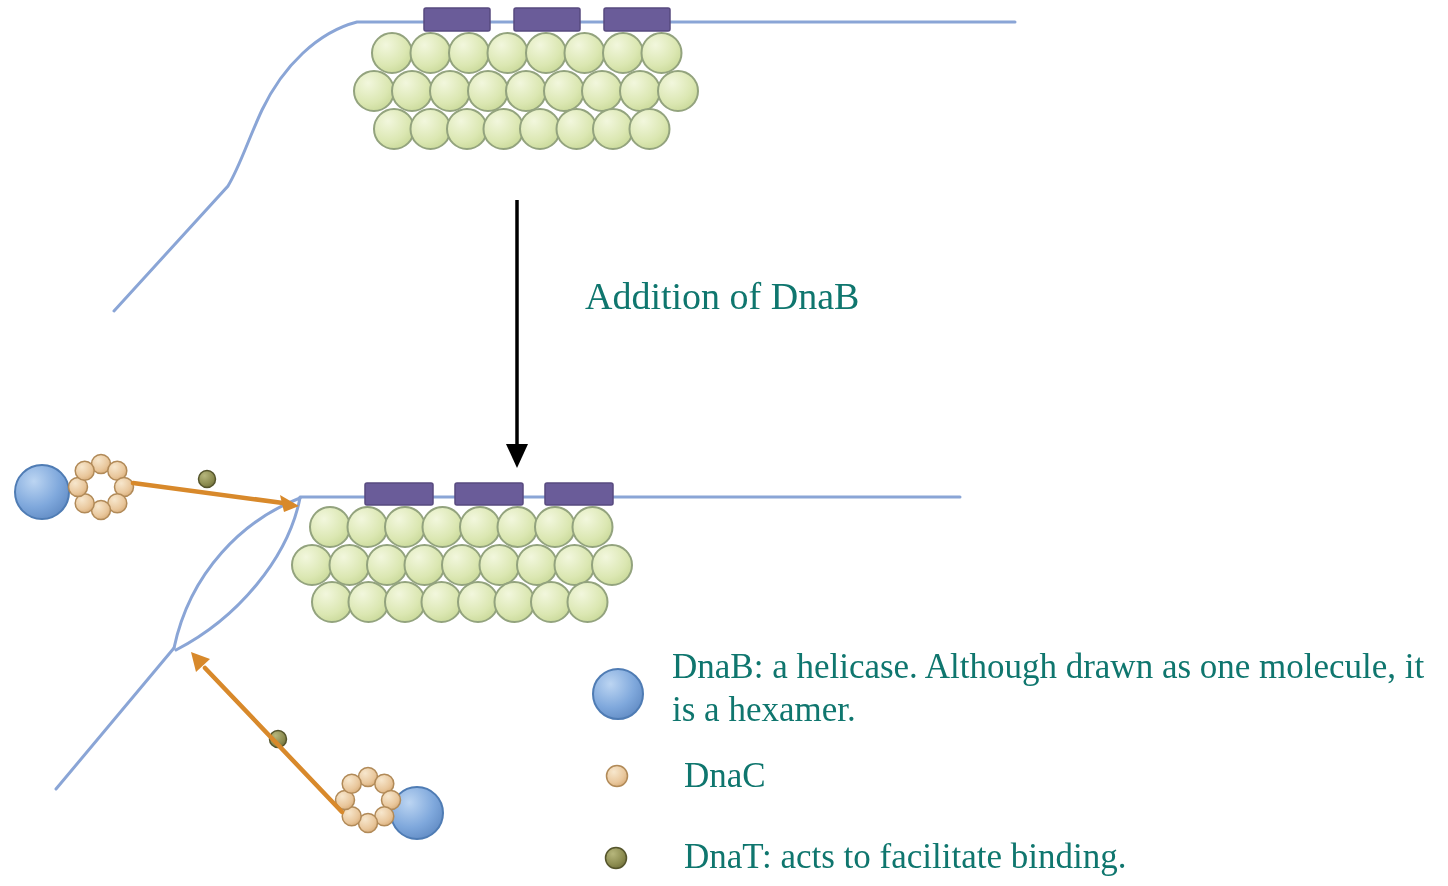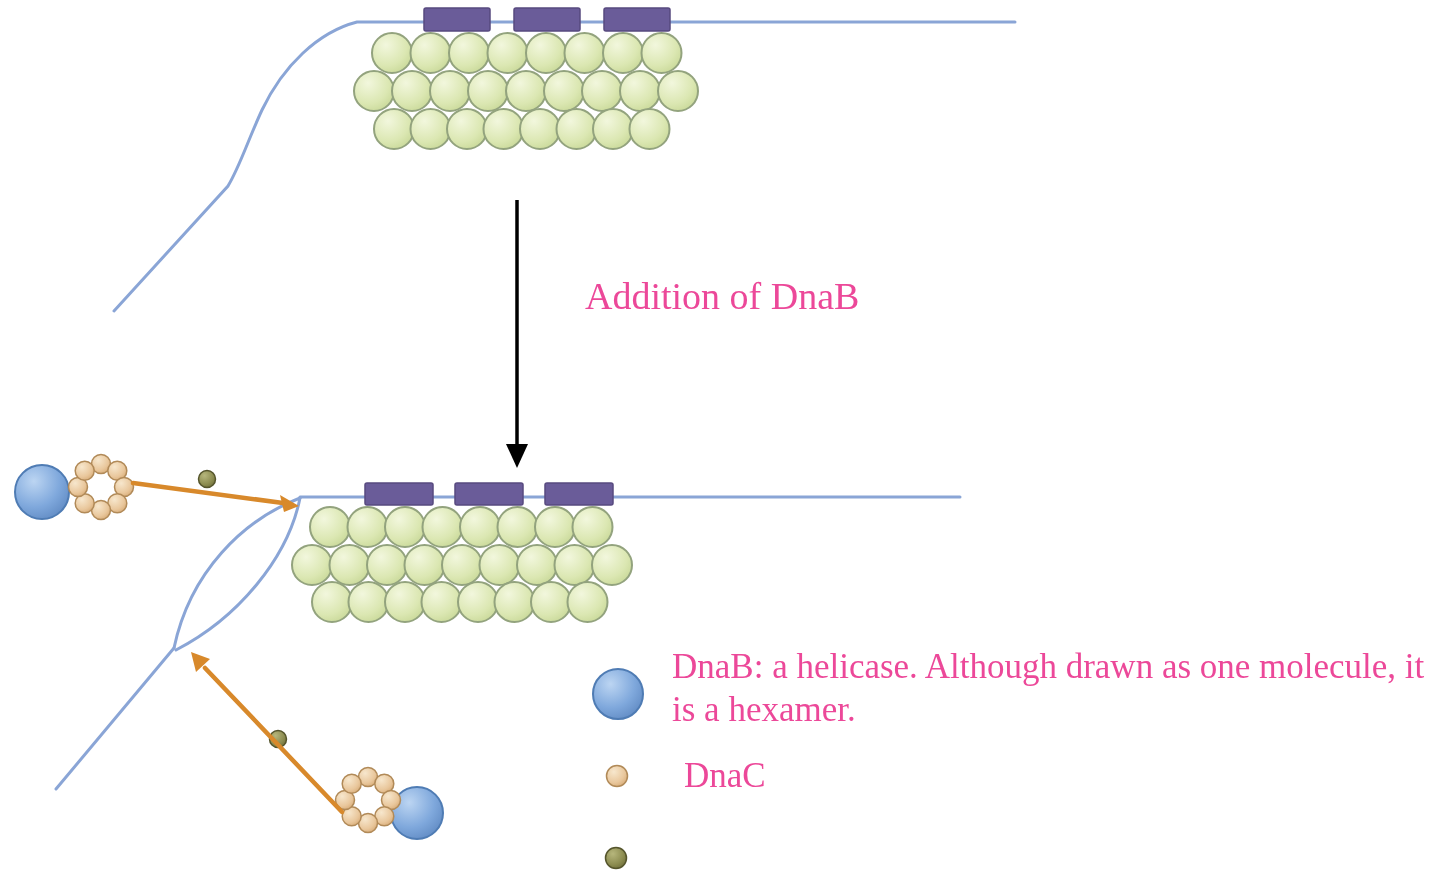--- a/index.html
+++ b/index.html
@@ -7,21 +7,21 @@
     padding: 0;
     background: #ffffff;
   }
   .stage {
     position: relative;
     width: 1448px;
     height: 886px;
     background: #ffffff;
     overflow: hidden;
     font-family: "Liberation Serif", "DejaVu Serif", serif;
-    color: #ec4899;
+    color: #0f766e;
   }
   .stage svg {
     position: absolute;
     left: 0;
     top: 0;
   }
   .txt {
     position: absolute;
     white-space: pre-wrap;
   }
@@ -207,13 +207,14 @@
     <g>
       <circle class="dnab" cx="618" cy="694" r="25"></circle>
       <circle class="dnac" cx="617" cy="776" r="10.5"></circle>
       <circle class="dnat" cx="616" cy="858" r="10.5"></circle>
     </g>
   </svg>
 
   <div class="txt arrow-label">Addition of DnaB</div>
   <div class="txt legend-dnab">DnaB: a helicase. Although drawn as one molecule, it is a hexamer.</div>
   <div class="txt legend-dnac">DnaC</div>
+  <div class="txt legend-dnat">DnaT: acts to facilitate binding.</div>
 </div>
 
 </body></html>

